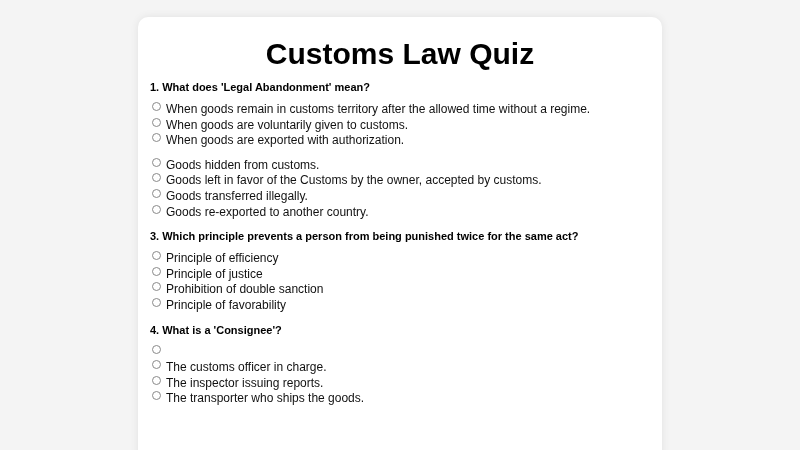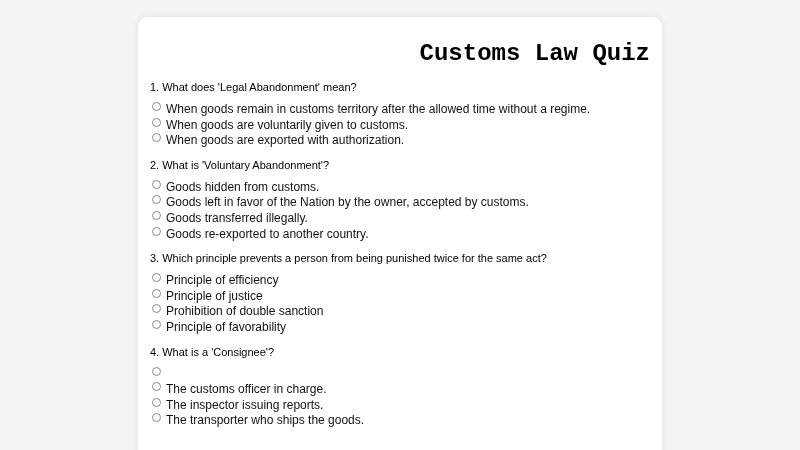--- a/index.html
+++ b/index.html
@@ -12,29 +12,28 @@
   .card {
     position: absolute; left: 138px; top: 17px;
     width: 524px; height: 460px;
     background: #ffffff;
     border-radius: 10px;
     box-shadow: 0 0 8px rgba(0,0,0,0.08);
     box-sizing: border-box;
     padding: 22px 12px 0 12px;
   }
   h1 {
-    margin: 0; text-align: right;
-    font-size: 24px; font-weight: bold; line-height: 30px;
+    margin: 0; text-align: center;
+    font-size: 30px; font-weight: bold; line-height: 30px;
     color: #000;
-    font-family: Liberation Mono, monospace;
   }
   .question { margin-top: 9px; }
   .question:first-of-type { margin-top: 9px; }
   .q-text {
-    font-size: 11px; font-weight: normal; line-height: 14px;
+    font-size: 11px; font-weight: bold; line-height: 14px;
     margin: 0 0 8px 0; color: #000;
   }
   .option {
     display: flex; align-items: flex-start;
     height: 15.6px; font-size: 12px; color: #111; cursor: pointer;
   }
   .radio {
     width: 7px; height: 7px; border: 1px solid #8a8a8a; border-radius: 50%;
     margin: 0 5px 0 2px; background: #fff; flex: 0 0 auto;
   }
@@ -55,28 +54,27 @@
         <span class="radio"></span>
         <span>When goods are voluntarily given to customs.</span>
       </label>
     <label class="option">
         <span class="radio"></span>
         <span>When goods are exported with authorization.</span>
       </label>
   </div>
 
   <div class="question">
-    <p class="q-text">2. What is 'Voluntary Abandonment'?</p>
     <label class="option">
         <span class="radio"></span>
         <span>Goods hidden from customs.</span>
       </label>
     <label class="option">
         <span class="radio"></span>
-        <span>Goods left in favor of the Nation by the owner, accepted by customs.</span>
+        <span>Goods left in favor of the Customs by the owner, accepted by customs.</span>
       </label>
     <label class="option">
         <span class="radio"></span>
         <span>Goods transferred illegally.</span>
       </label>
     <label class="option">
         <span class="radio"></span>
         <span>Goods re-exported to another country.</span>
       </label>
   </div>

